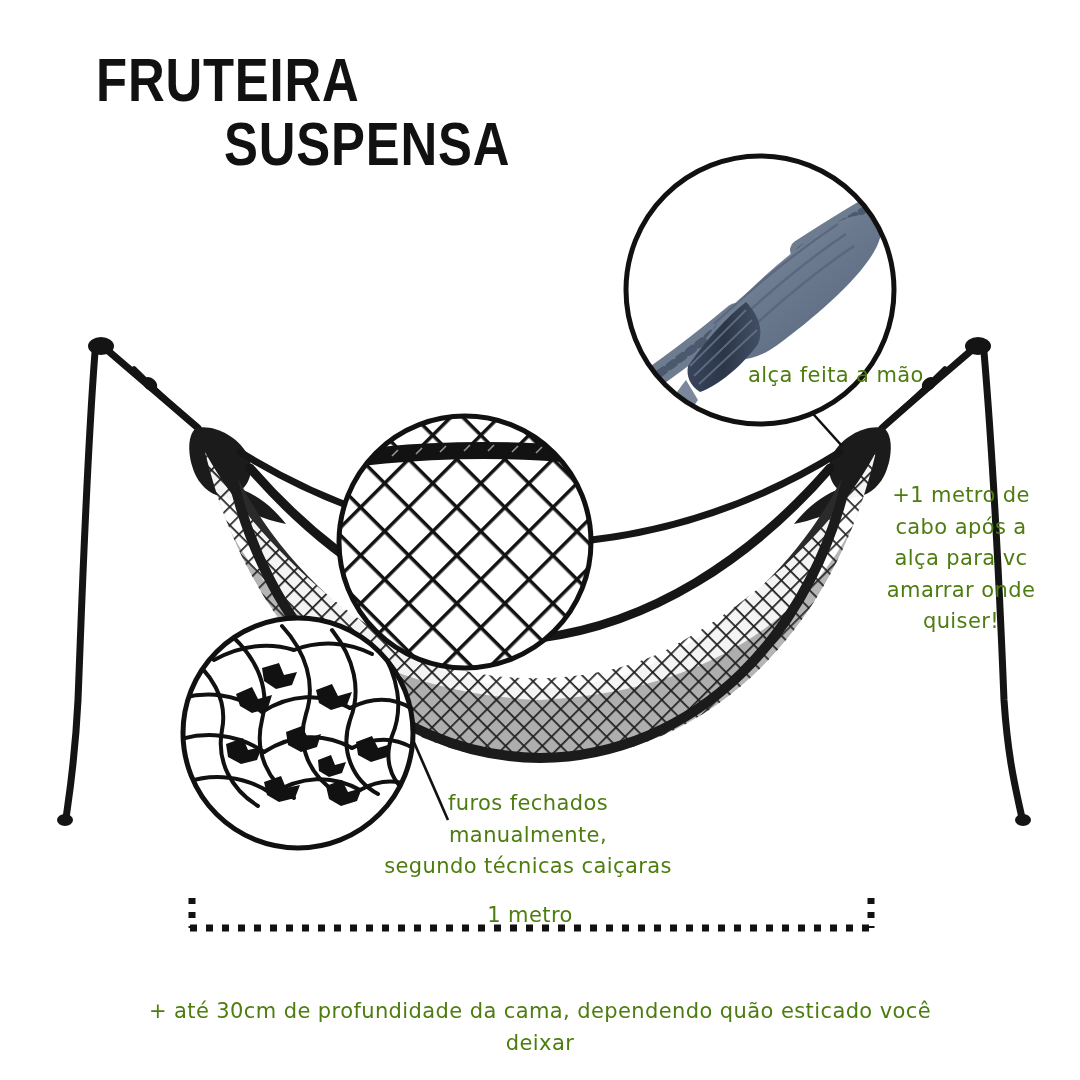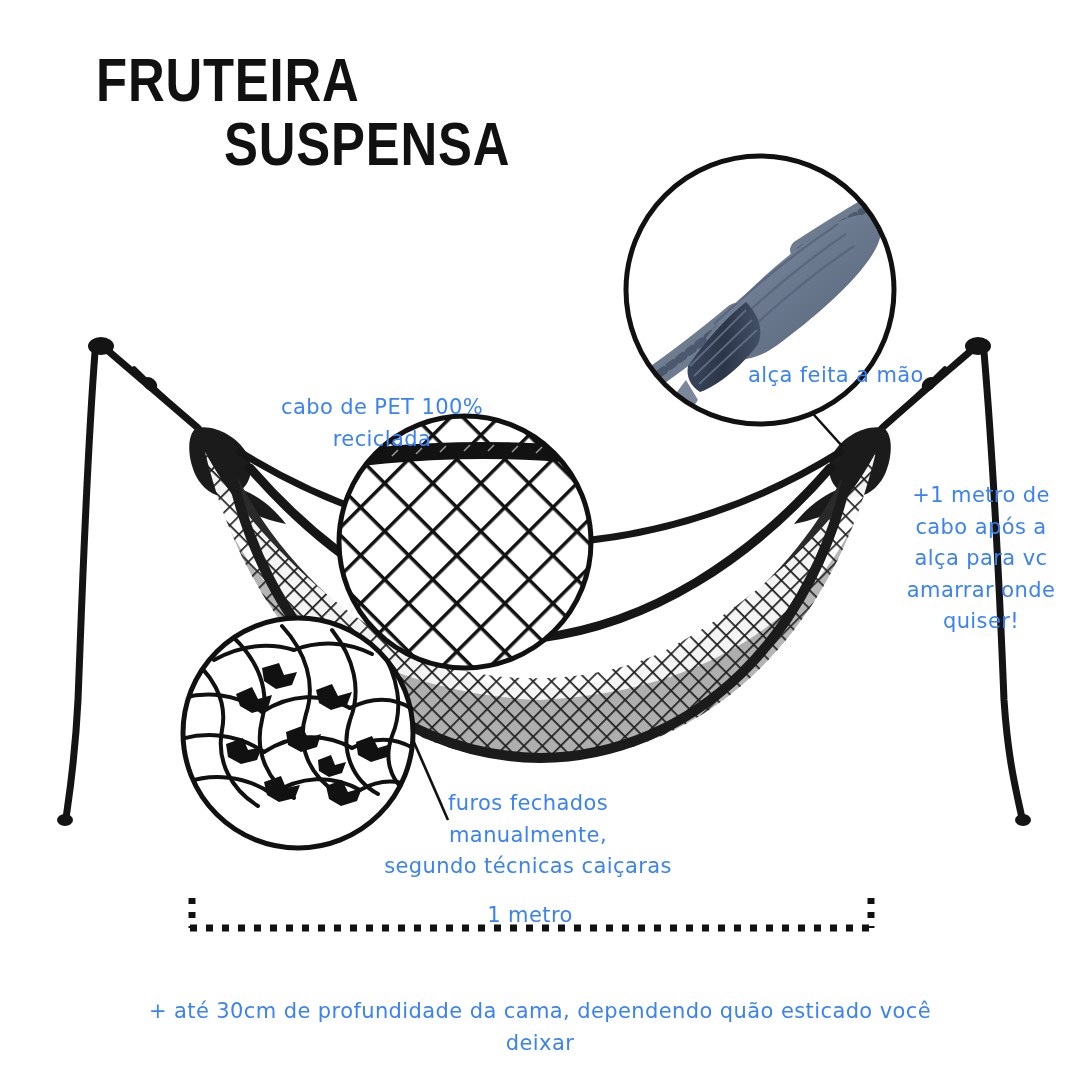--- a/index.html
+++ b/index.html
@@ -36,36 +36,36 @@
     white-space: nowrap;
   }
   .title-line-2 {
     margin-left: 128px;
   }
 
   
   .hand {
     position: absolute;
     font-family: "DejaVu Sans", sans-serif;
-    color: #3b82f6;
+    color: #4d7c0f;
     font-size: 21px;
     line-height: 1.5;
     letter-spacing: 0.4px;
     white-space: pre-line;
     font-weight: 400;
   }
 
   #ann-cabo-pet {
     left: 252px; top: 392px; width: 260px; text-align: center;
   }
   #ann-alca-mao {
     left: 748px; top: 360px; width: 230px; text-align: left;
   }
   #ann-metro-cabo {
-    left: 896px; top: 480px; width: 170px; text-align: center;
+    left: 876px; top: 480px; width: 170px; text-align: center;
   }
   #ann-rede-pesca {
     left: 660px; top: 672px; width: 260px; text-align: left;
   }
   #ann-furos {
     left: 368px; top: 788px; width: 320px; text-align: center;
   }
   #label-1metro {
     left: 440px; top: 900px; width: 180px; text-align: center;
     font-size: 21px;
@@ -324,22 +324,20 @@
 
       <line x1="871" y1="898" x2="871" y2="928" stroke="#111111" stroke-width="7" stroke-dasharray="6 8" stroke-linecap="butt"></line>
     </g>
   </svg>
 
   <div class="title-block">
     <div class="title-line title-line-1">FRUTEIRA</div>
     <div class="title-line title-line-2">SUSPENSA</div>
   </div>
 
-  <div class="hand" id="ann-cabo-pet">cabo de PET 100%
-reciclada</div>
 
   <div class="hand" id="ann-alca-mao">alça feita a mão</div>
 
   <div class="hand" id="ann-metro-cabo">+1 metro de
 cabo após a
 alça para vc
 amarrar onde
 quiser!</div>
 
 

